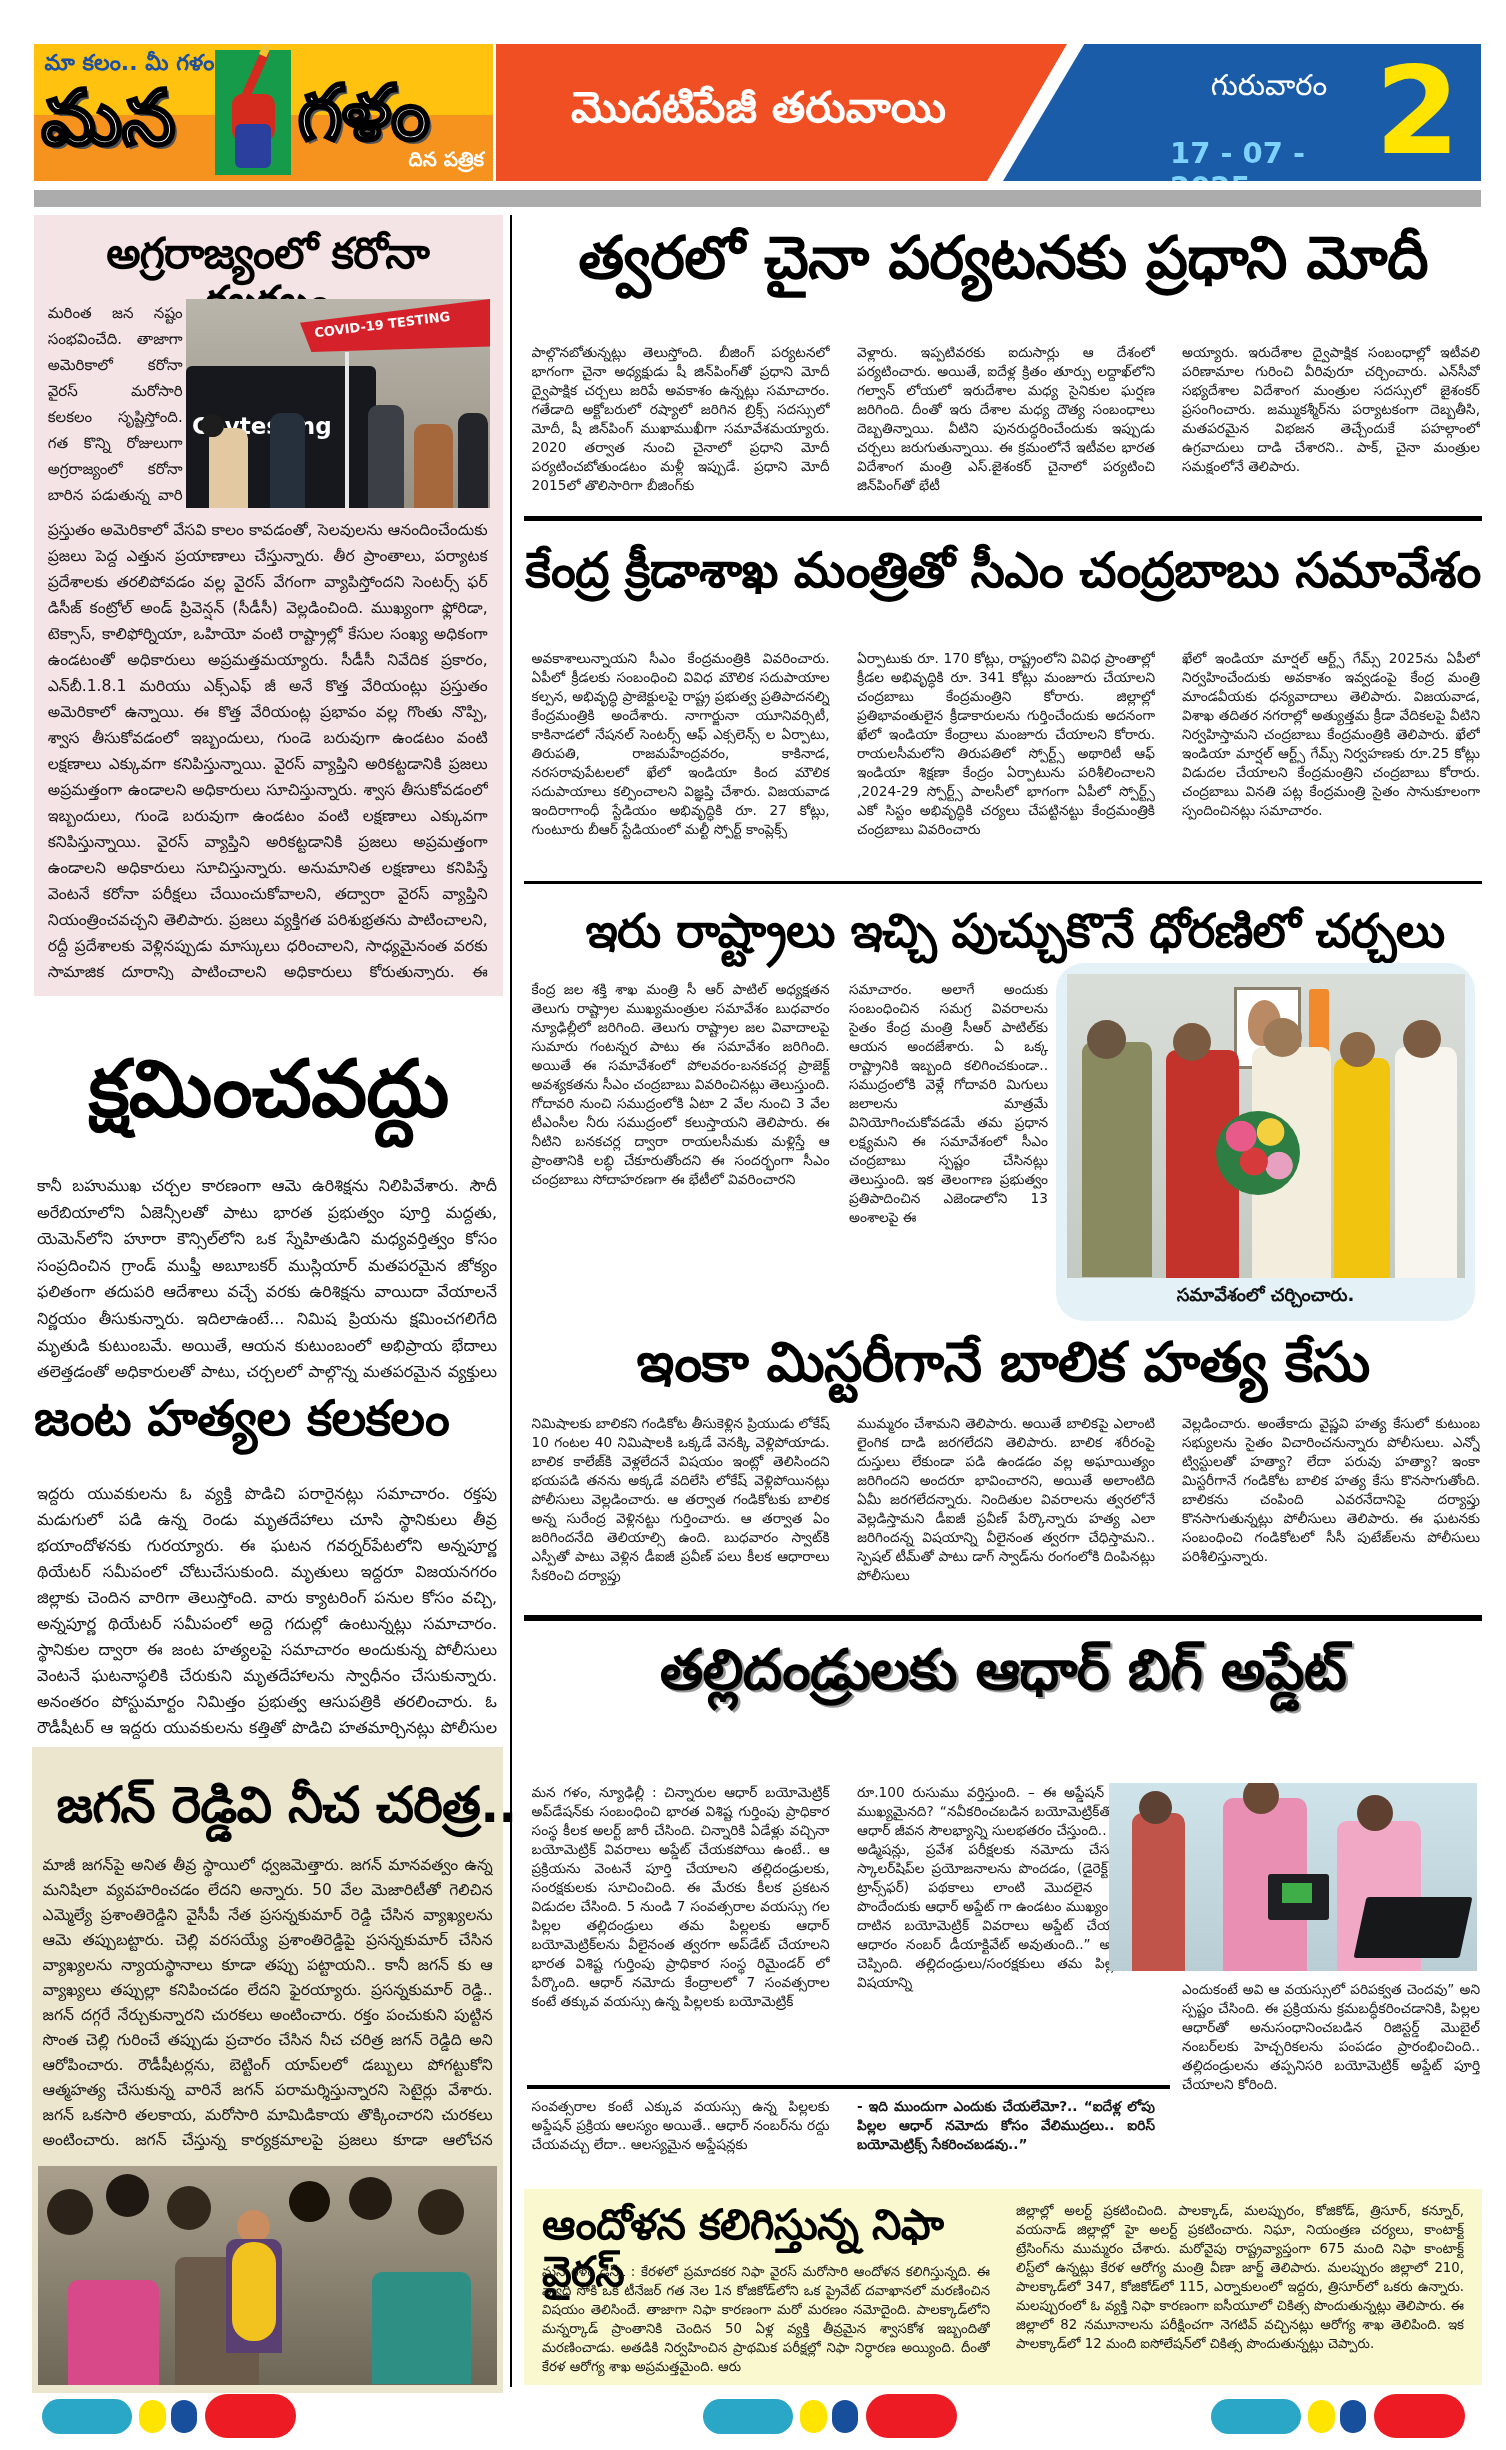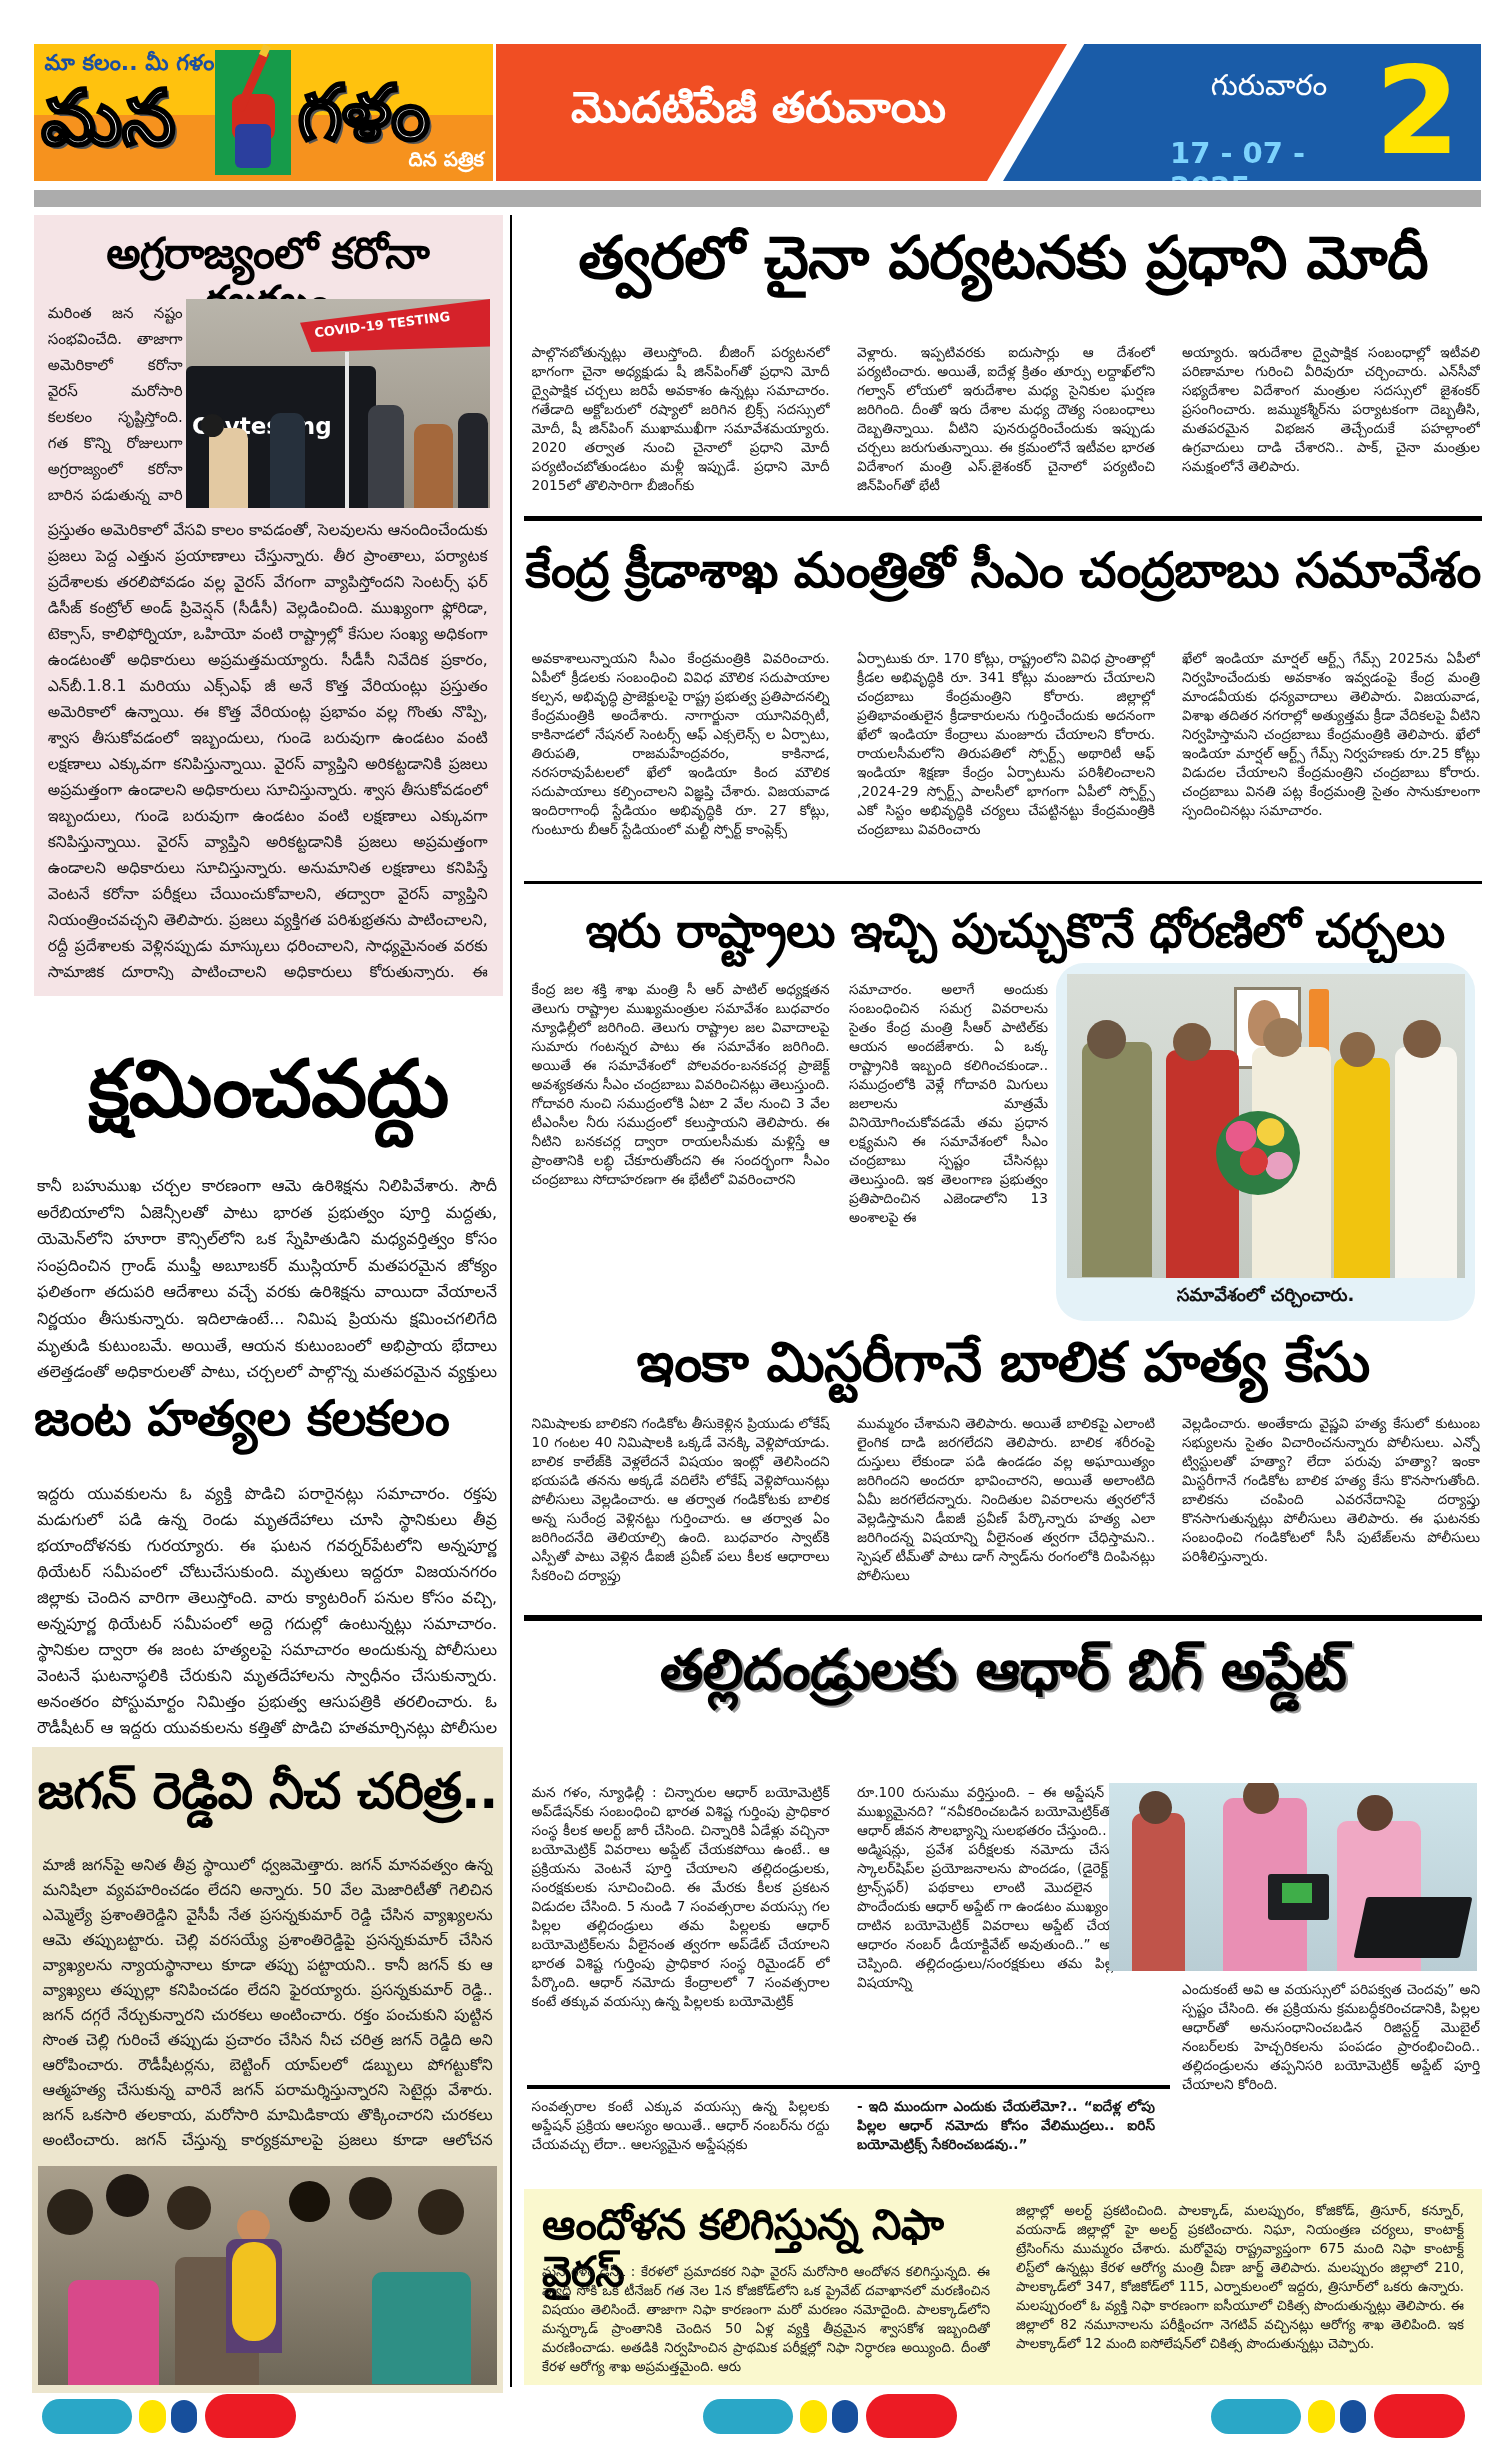--- a/index.html
+++ b/index.html
@@ -76,21 +76,21 @@
     <h1 class="hl" style="position:absolute;left:0;top:3px;width:100%;margin:0;font-size:79px;text-align:center;">క్షమించవద్దు</h1>
     <div class="body-txt" style="position:absolute;left:3px;top:131px;width:460px;height:242px;font-size:16px;line-height:26.6px;">కానీ బహుముఖ చర్చల కారణంగా ఆమె ఉరిశిక్షను నిలిపివేశారు. సౌదీ అరేబియాలోని ఏజెన్సీలతో పాటు భారత ప్రభుత్వం పూర్తి మద్దతు, యెమెన్‌లోని హూరా కౌన్సిల్‌లోని ఒక స్నేహితుడిని మధ్యవర్తిత్వం కోసం సంప్రదించిన గ్రాండ్ ముఫ్తీ అబూబకర్ ముస్లియార్ మతపరమైన జోక్యం ఫలితంగా తదుపరి ఆదేశాలు వచ్చే వరకు ఉరిశిక్షను వాయిదా వేయాలనే నిర్ణయం తీసుకున్నారు. ఇదిలాఉంటే... నిమిష ప్రియను క్షమించగలిగేది మృతుడి కుటుంబమే. అయితే, ఆయన కుటుంబంలో అభిప్రాయ భేదాలు తలెత్తడంతో అధికారులతో పాటు, చర్చలలో పాల్గొన్న మతపరమైన వ్యక్తులు ఈ సమస్యను పరిష్కరించడానికి తమ శాయశక్తులా ప్రయత్నిస్తున్నారు. అటు, కేరళ బిలియనీర్ ఎంఏ యూసుఫ్ అలీ కూడా ఈ విషయంలో అవసరమైన ఆర్థిక సహాయం అందించడానికి తన సంసిద్ధతను వ్యక్తం చేశారు.</div>
   </article>
 
   <article class="abs" style="left:34px;top:1384px;width:469px;height:363px;background:#fff;">
     <h1 class="hl" style="position:absolute;left:0;top:7.6px;width:100%;margin:0;font-size:49px;text-align:left;">జంట హత్యల కలకలం</h1>
     <div class="body-txt" style="position:absolute;left:3px;top:97px;width:460px;height:258px;font-size:16px;line-height:26px;">ఇద్దరు యువకులను ఓ వ్యక్తి పొడిచి పరారైనట్లు సమాచారం. రక్తపు మడుగులో పడి ఉన్న రెండు మృతదేహాలు చూసి స్థానికులు తీవ్ర భయాందోళనకు గురయ్యారు. ఈ ఘటన గవర్నర్‌పేటలోని అన్నపూర్ణ థియేటర్ సమీపంలో చోటుచేసుకుంది. మృతులు ఇద్దరూ విజయనగరం జిల్లాకు చెందిన వారిగా తెలుస్తోంది. వారు క్యాటరింగ్ పనుల కోసం వచ్చి, అన్నపూర్ణ థియేటర్ సమీపంలో అద్దె గదుల్లో ఉంటున్నట్లు సమాచారం. స్థానికుల ద్వారా ఈ జంట హత్యలపై సమాచారం అందుకున్న పోలీసులు వెంటనే ఘటనాస్థలికి చేరుకుని మృతదేహాలను స్వాధీనం చేసుకున్నారు. అనంతరం పోస్టుమార్టం నిమిత్తం ప్రభుత్వ ఆసుపత్రికి తరలించారు. ఓ రౌడీషీటర్ ఆ ఇద్దరు యువకులను కత్తితో పొడిచి హతమార్చినట్లు పోలీసుల విచారణలో తేలింది. ఈ ఘటనపై పోలీసులు కేసు నమోదు చేసి దర్యాప్తు చేస్తున్నారు.</div>
   </article>
 
   <article class="abs" style="left:32px;top:1747px;width:471px;height:646px;background:#EDE6CE;">
-    <h1 class="hl" style="position:absolute;left:0;top:16px;width:100%;margin:0;font-size:50px;text-align:center;">జగన్ రెడ్డివి నీచ చరిత్ర..</h1>
+    <h1 class="hl" style="position:absolute;left:0;top:30px;width:100%;margin:0;font-size:50px;text-align:center;padding-left:19px;">జగన్ రెడ్డివి నీచ చరిత్ర..</h1>
     <div class="body-txt" style="position:absolute;left:10.6px;top:106px;width:450px;height:304px;font-size:15.6px;line-height:25px;">మాజీ జగన్‌పై అనిత తీవ్ర స్థాయిలో ధ్వజమెత్తారు. జగన్ మానవత్వం ఉన్న మనిషిలా వ్యవహరించడం లేదని అన్నారు. 50 వేల మెజారిటీతో గెలిచిన ఎమ్మెల్యే ప్రశాంతిరెడ్డిని వైసీపీ నేత ప్రసన్నకుమార్ రెడ్డి చేసిన వ్యాఖ్యలను ఆమె తప్పుబట్టారు. చెల్లి వరసయ్యే ప్రశాంతిరెడ్డిపై ప్రసన్నకుమార్ చేసిన వ్యాఖ్యలను న్యాయస్థానాలు కూడా తప్పు పట్టాయని.. కానీ జగన్ కు ఆ వ్యాఖ్యలు తప్పుల్లా కనిపించడం లేదని ఫైరయ్యారు. ప్రసన్నకుమార్ రెడ్డి.. జగన్ దగ్గరే నేర్చుకున్నారని చురకలు అంటించారు. రక్తం పంచుకుని పుట్టిన సొంత చెల్లి గురించే తప్పుడు ప్రచారం చేసిన నీచ చరిత్ర జగన్ రెడ్డిది అని ఆరోపించారు. రౌడీషీటర్లను, బెట్టింగ్ యాప్‌లలో డబ్బులు పోగట్టుకోని ఆత్మహత్య చేసుకున్న వారినే జగన్ పరామర్శిస్తున్నారని సెటైర్లు వేశారు. జగన్ ఒకసారి తలకాయ, మరోసారి మామిడికాయ తొక్కించారని చురకలు అంటించారు. జగన్ చేస్తున్న కార్యక్రమాలపై ప్రజలు కూడా ఆలోచన చేయాలని హితవు పలికారు. ఒక ప్రజాప్రతినిధిపై చేసిన అనుచిత వ్యాఖ్యలకు గాను ప్రసన్నకుమార్ రెడ్డిపై చట్టపరంగా చర్యలు తీసుకుంటామని అన్నారు.</div>
 
     <div class="abs photo" style="left:6px;top:419px;width:459px;height:219px;background:linear-gradient(#a99f8c,#6e6758);">
       <div class="ppl" style="left:9px;top:23px;width:46px;height:46px;border-radius:50%;background:#2b2319;"></div>
       <div class="ppl" style="left:68px;top:7.6px;width:43px;height:43px;border-radius:50%;background:#1f1812;"></div>
       <div class="ppl" style="left:129px;top:20px;width:44px;height:44px;border-radius:50%;background:#33281c;"></div>
       <div class="ppl" style="left:311px;top:10.6px;width:43px;height:43px;border-radius:50%;background:#241c13;"></div>
       <div class="ppl" style="left:380px;top:23px;width:46px;height:46px;border-radius:50%;background:#2e2418;"></div>
       <div class="ppl" style="left:251px;top:15px;width:41px;height:41px;border-radius:50%;background:#181209;"></div>
       <div class="ppl" style="left:30px;top:114px;width:91px;height:105px;background:#d8498a;"></div>

